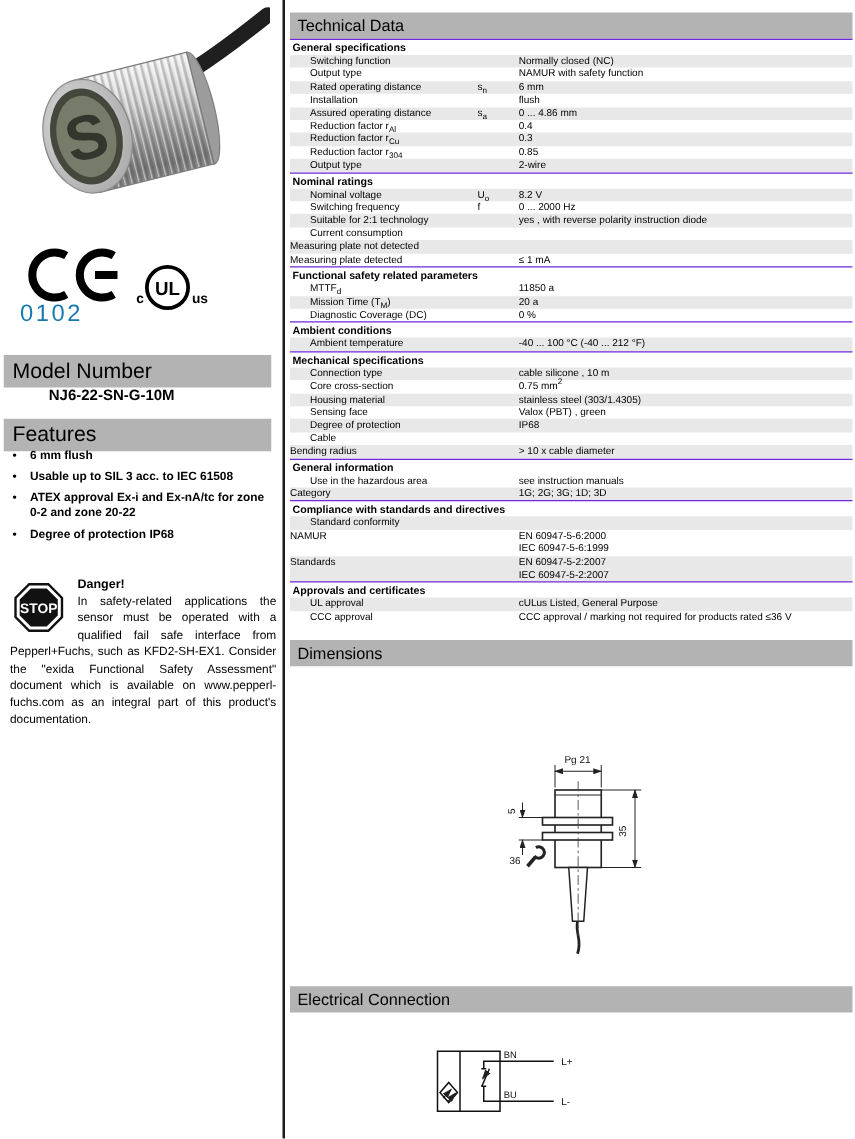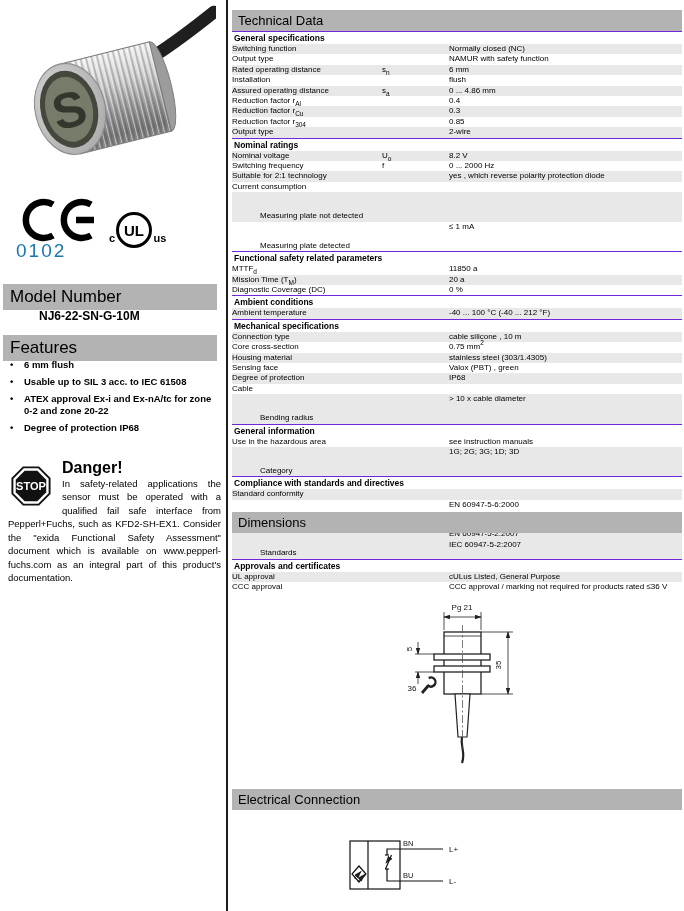--- a/index.html
+++ b/index.html
@@ -13,31 +13,31 @@
 
   
   #photo-svg{position:absolute;left:6px;top:4px;}
   #marks{position:absolute;left:10px;top:196px;}
   #model-value{position:absolute;left:10px;top:309px;font-weight:bold;font-size:12px;padding-left:29px;}
   #features-list{position:absolute;left:10px;top:359px;width:210px;}
   .feat{display:flex;font-weight:bold;font-size:9.5px;line-height:12px;margin-bottom:5px;}
   .feat .bullet{width:14px;flex:0 0 auto;}
   #danger{position:absolute;left:8px;top:461px;width:213px;font-size:9.5px;line-height:13.5px;text-align:justify;}
   #stop-svg{float:left;width:46px;height:46px;margin:2px 8px 0 0;}
-  .danger-title{font-weight:bold;font-size:16px;margin-top:25px;}
+  .danger-title{font-weight:bold;font-size:10px;margin-top:25px;}
 
   
   #tech-rows{position:absolute;left:232px;top:31px;width:450px;}
   .sec-h{font-weight:bold;font-size:8.5px;line-height:10px;padding:1px 0 1px 2px;border-top:1px solid #6d28d9;}
   .srow{display:flex;font-size:8px;line-height:10.4px;}
   .srow.shaded{background:var(--shade,#e8e8e8);}
-  .sl{flex:0 0 150px;padding-left:0;box-sizing:border-box;}
-  .sl.ind2{padding-left:28px;margin-top:19px;}
+  .sl{flex:0 0 150px;padding-left:16px;box-sizing:border-box;}
+  .sl.ind2{padding-left:0;}
   .ss{flex:0 0 33px;}
-  .sv{flex:1;margin-left:34px;}
+  .sv{flex:1;}
   sub{font-size:6.5px;line-height:0;}
   sup{font-size:6.5px;line-height:0;}
 
   #dims-svg{position:absolute;left:385px;top:597px;}
   #circ-svg{position:absolute;left:345px;top:835px;}
   svg text{font-family:"Liberation Sans",sans-serif;}
 </style>
 </head>
 <body>
 
@@ -178,21 +178,21 @@
         <span class="sv">8.2 V</span>
       </div>
       <div class="srow">
         <span class="sl">Switching frequency</span>
         <span class="ss">f</span>
         <span class="sv">0 ... 2000 Hz</span>
       </div>
       <div class="srow shaded">
         <span class="sl">Suitable for 2:1 technology</span>
         <span class="ss"></span>
-        <span class="sv">yes , which reverse polarity protection diode</span>
+        <span class="sv">yes , with reverse polarity instruction diode</span>
       </div>
       <div class="srow">
         <span class="sl">Current consumption</span>
         <span class="ss"></span>
         <span class="sv"></span>
       </div>
       <div class="srow shaded">
         <span class="sl ind2">Measuring plate not detected</span>
         <span class="ss"></span>
       </div>

